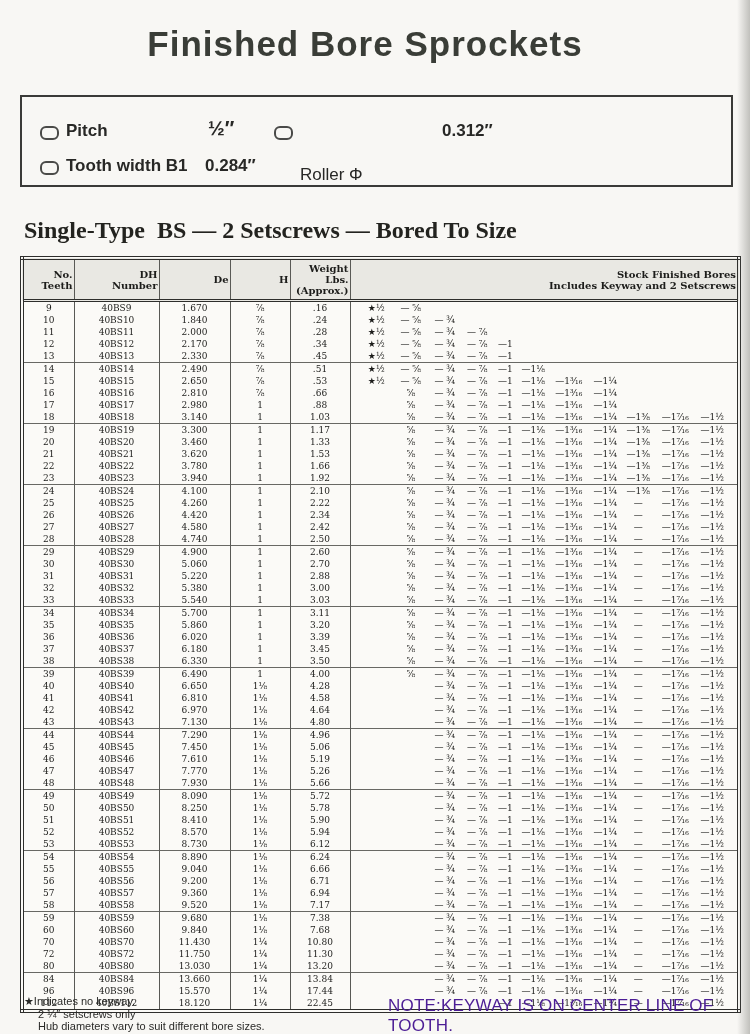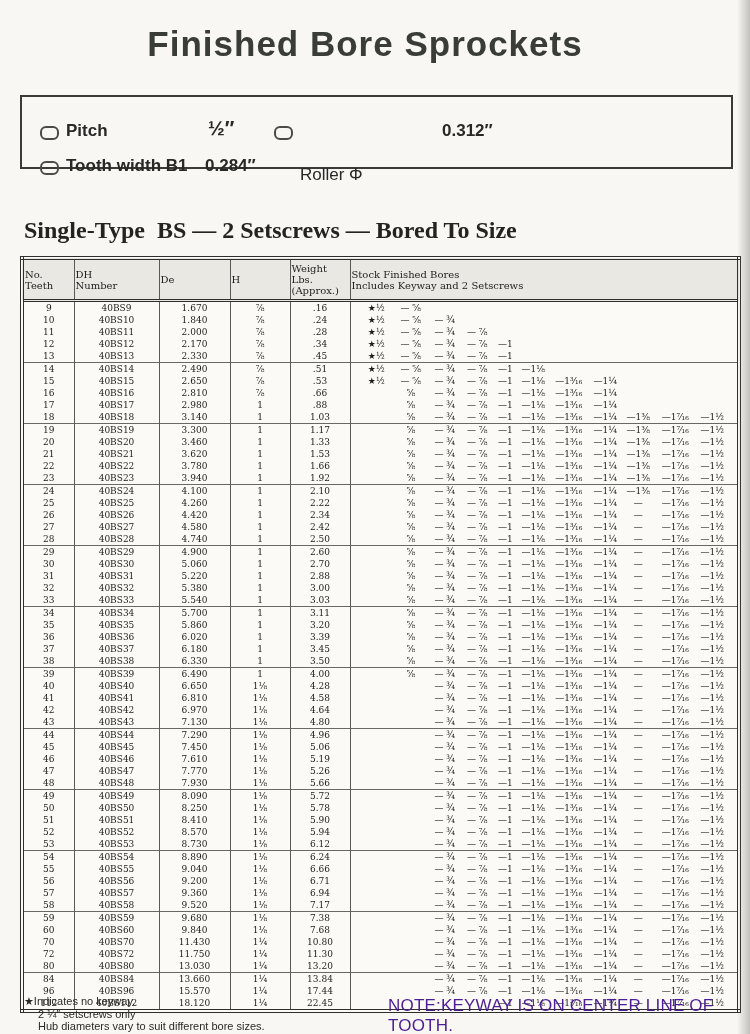--- a/index.html
+++ b/index.html
@@ -13,21 +13,21 @@
     position:absolute; right:0; top:0; width:13px; height:100%;
     background:linear-gradient(to right, rgba(110,110,105,0), rgba(110,110,105,0.40));
     pointer-events:none;
   }
   .title {
     position:absolute; top:24px; left:0; width:730px; text-align:center;
     font-family:"Liberation Sans", sans-serif; font-weight:bold;
     font-size:35px; letter-spacing:1px; color:#3a3d37;
   }
   .spec-box {
-    position:absolute; top:95px; left:20px; width:713px; height:74px;
+    position:absolute; top:95px; left:20px; width:713px; height:92px;
     border:2px solid #3a3a38; background:transparent;
   }
   .bullet {
     display:inline-block; width:19px; height:14px;
     border:2px solid #4a4a48; border-radius:6px; background:transparent;
     vertical-align:middle;
   }
   .spec-item { position:absolute; height:20px; }
   .spec-label { font-weight:bold; font-size:17px; color:#28282">
   </style>
@@ -40,23 +40,23 @@
     font-family:Liberation Serif, serif; font-weight:bold;
     font-size:24px; color:#23231f; white-space:pre; letter-spacing:0px;
   }
   table.sprockets {
     position:absolute; top:256px; left:20px; width:717px;
     border-collapse:collapse; table-layout:fixed;
     border:4px double #2e2e2c; background:#fbfaf7;
   }
   table.sprockets th {
     font-family:"DejaVu Serif","Liberation Serif",serif;
-    font-weight:normal; font-size:10px; line-height:11px;
+    font-weight:bold; font-size:10px; line-height:11px;
     color:#1d1d1b; background:#e9e8e3;
-    white-space:pre-line; text-align:left; vertical-align:middle;
+    white-space:pre-line; text-align:right; vertical-align:middle;
     padding:3px 1px; border-bottom:3px double #2e2e2c;
   }
   table.sprockets th + th, table.sprockets td + td { border-left:1px solid #59595
   }
   </style>
   <style>
   table.sprockets th + th, table.sprockets td + td { border-left:1px solid #595955; }
   table.sprockets td {
     font-family:"DejaVu Serif","Liberation Serif",serif;
     font-size:9px; line-height:12px; height:12px;

